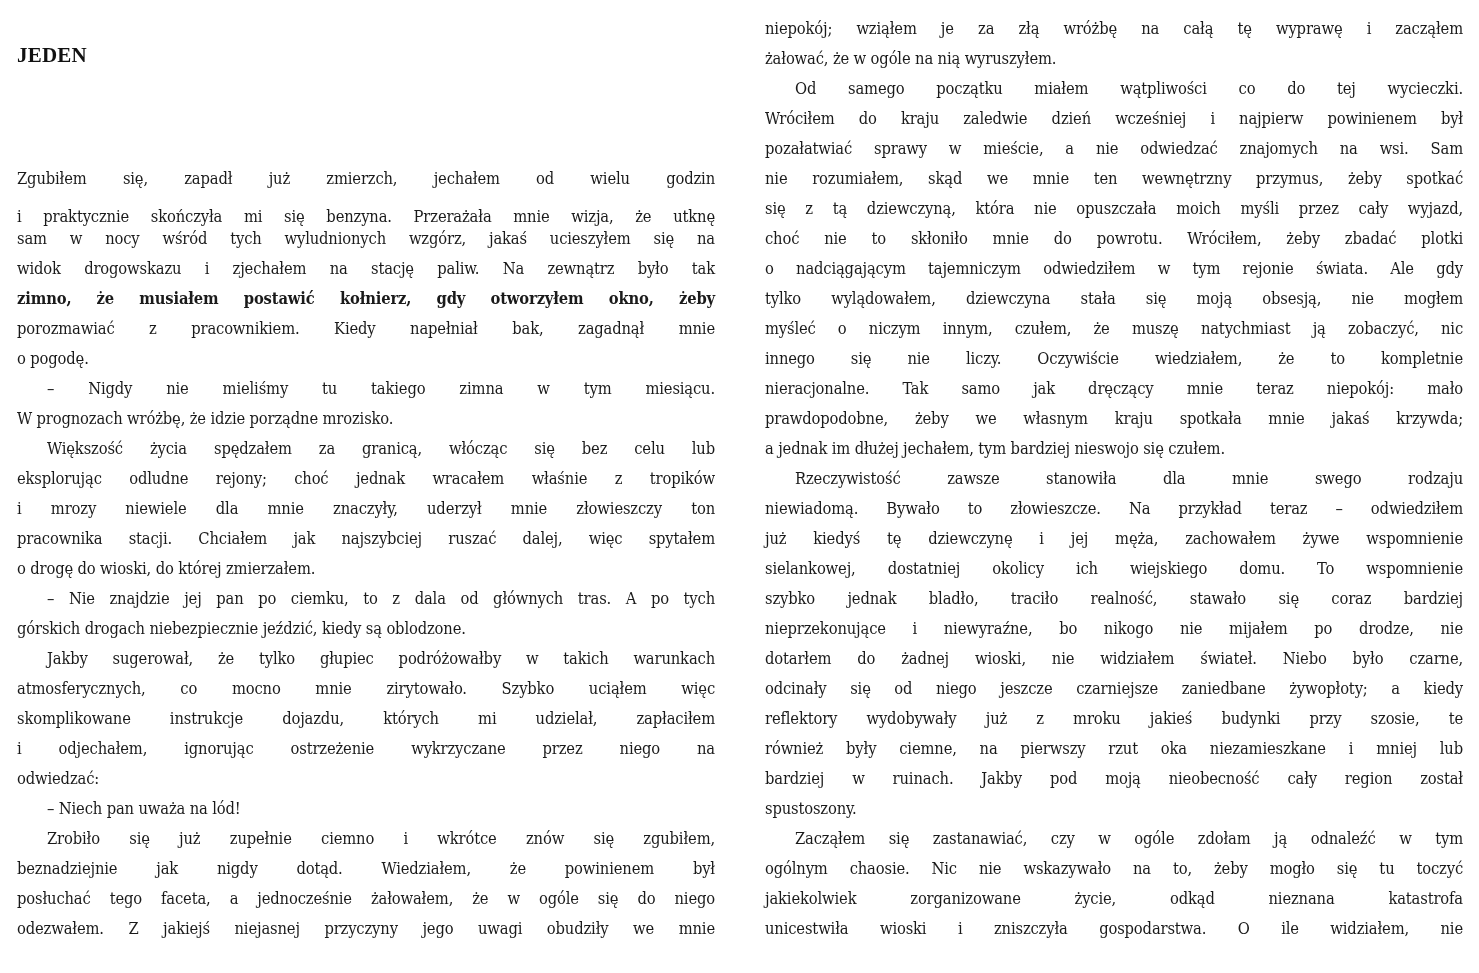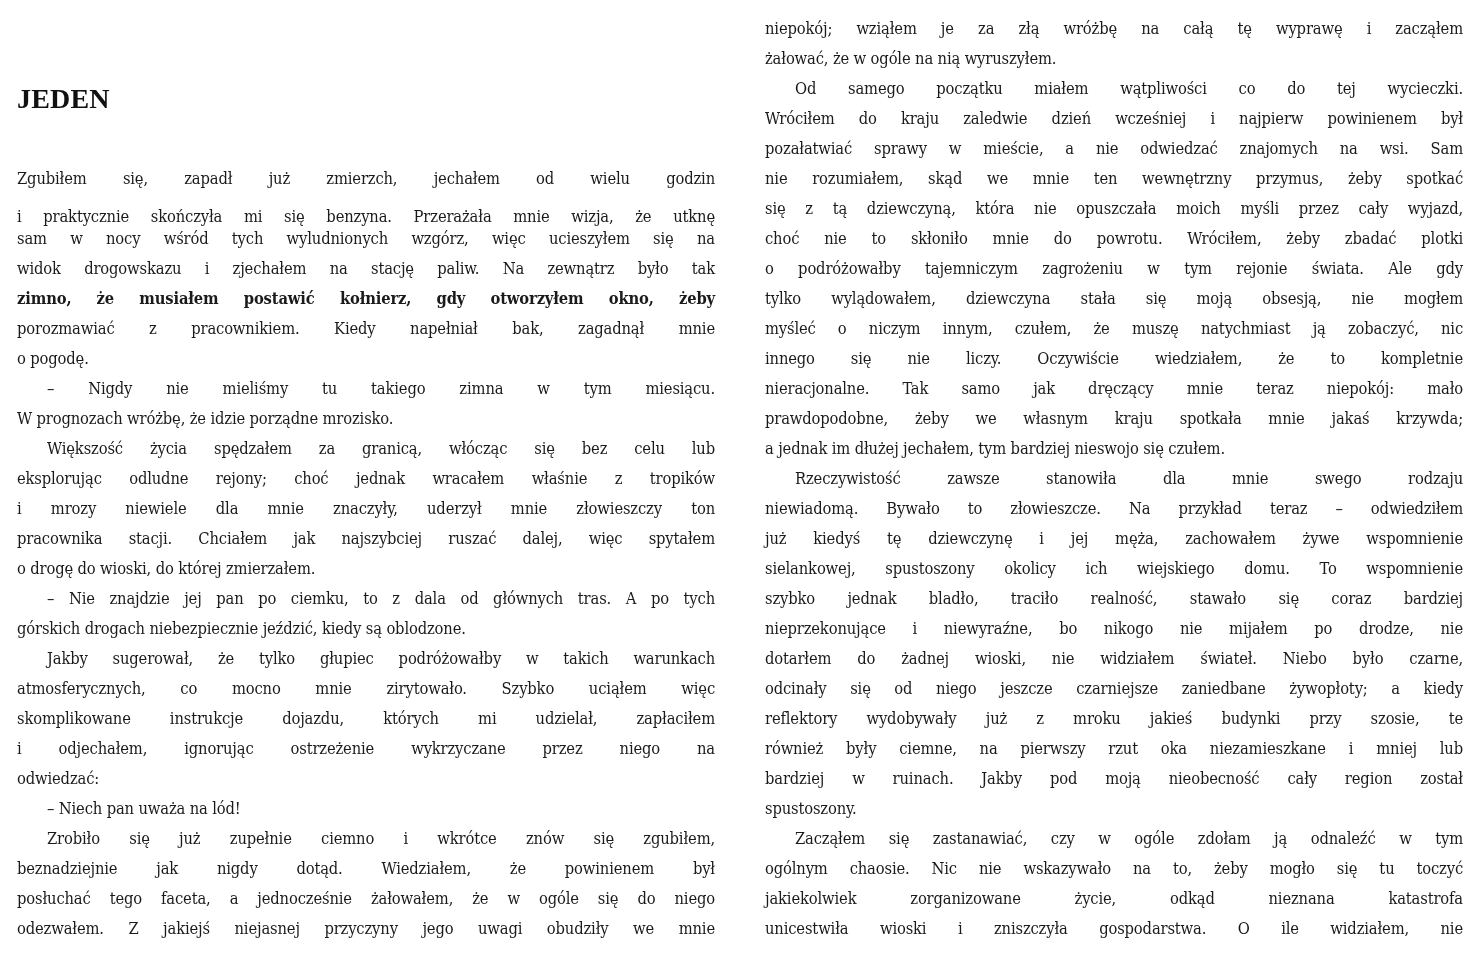--- a/index.html
+++ b/index.html
@@ -23,25 +23,24 @@
   }
   #left-page { left: 17px; }
   #right-page { left: 765px; }
 
   .chapter-title {
     position: absolute;
     left: 0;
     top: 40px;
     font-family: "Liberation Serif", "DejaVu Serif", serif;
     font-weight: bold;
-    font-size: 28px;
+    font-size: 21px;
     line-height: 30px;
     color: #111;
     letter-spacing: 0.2px;
-    margin-top: 44px;
   }
   .line {
     position: absolute;
     left: 0;
     width: 698px;
     height: 30px;
     line-height: 30px;
     font-size: 16.4px;
     white-space: nowrap;
     text-align: justify;
@@ -58,21 +57,21 @@
   }
 </style>
 </head>
 <body>
 
 <div class="page" id="left-page">
   <div class="chapter-title">JEDEN</div>
   <div class="lines">
       <div class="line" style="top: 164px;">Zgubiłem się, zapadł już zmierzch, jechałem od wielu godzin</div>
       <div class="line" style="top: 202px;">i praktycznie skończyła mi się benzyna. Przerażała mnie wizja, że utknę</div>
-      <div class="line" style="top: 224px;">sam w nocy wśród tych wyludnionych wzgórz, więc ucieszyłem się na</div>
+      <div class="line" style="top: 224px;">sam w nocy wśród tych wyludnionych wzgórz, jakaś ucieszyłem się na</div>
       <div class="line" style="top: 254px;">widok drogowskazu i zjechałem na stację paliw. Na zewnątrz było tak</div>
       <div class="line" style="top: 284px; font-weight: bold;">zimno, że musiałem postawić kołnierz, gdy otworzyłem okno, żeby</div>
       <div class="line" style="top: 314px;">porozmawiać z pracownikiem. Kiedy napełniał bak, zagadnął mnie</div>
       <div class="line last" style="top: 344px;">o pogodę.</div>
       <div class="line indent" style="top: 374px;">– Nigdy nie mieliśmy tu takiego zimna w tym miesiącu.</div>
       <div class="line last" style="top: 404px;">W prognozach wróżbę, że idzie porządne mrozisko.</div>
       <div class="line indent" style="top: 434px;">Większość życia spędzałem za granicą, włócząc się bez celu lub</div>
       <div class="line" style="top: 464px;">eksplorując odludne rejony; choć jednak wracałem właśnie z tropików</div>
       <div class="line" style="top: 494px;">i mrozy niewiele dla mnie znaczyły, uderzył mnie złowieszczy ton</div>
       <div class="line" style="top: 524px;">pracownika stacji. Chciałem jak najszybciej ruszać dalej, więc spytałem</div>
@@ -95,31 +94,31 @@
 <div class="page" id="right-page">
   <div class="lines">
       <div class="line" style="top: 14px;">niepokój; wziąłem je za złą wróżbę na całą tę wyprawę i zacząłem</div>
       <div class="line last" style="top: 44px;">żałować, że w ogóle na nią wyruszyłem.</div>
       <div class="line indent" style="top: 74px;">Od samego początku miałem wątpliwości co do tej wycieczki.</div>
       <div class="line" style="top: 104px;">Wróciłem do kraju zaledwie dzień wcześniej i najpierw powinienem był</div>
       <div class="line" style="top: 134px;">pozałatwiać sprawy w mieście, a nie odwiedzać znajomych na wsi. Sam</div>
       <div class="line" style="top: 164px;">nie rozumiałem, skąd we mnie ten wewnętrzny przymus, żeby spotkać</div>
       <div class="line" style="top: 194px;">się z tą dziewczyną, która nie opuszczała moich myśli przez cały wyjazd,</div>
       <div class="line" style="top: 224px;">choć nie to skłoniło mnie do powrotu. Wróciłem, żeby zbadać plotki</div>
-      <div class="line" style="top: 254px;">o podróżowałby tajemniczym zagrożeniu w tym rejonie świata. Ale gdy</div>
+      <div class="line" style="top: 254px;">o nadciągającym tajemniczym odwiedziłem w tym rejonie świata. Ale gdy</div>
       <div class="line" style="top: 284px;">tylko wylądowałem, dziewczyna stała się moją obsesją, nie mogłem</div>
       <div class="line" style="top: 314px;">myśleć o niczym innym, czułem, że muszę natychmiast ją zobaczyć, nic</div>
       <div class="line" style="top: 344px;">innego się nie liczy. Oczywiście wiedziałem, że to kompletnie</div>
       <div class="line" style="top: 374px;">nieracjonalne. Tak samo jak dręczący mnie teraz niepokój: mało</div>
       <div class="line" style="top: 404px;">prawdopodobne, żeby we własnym kraju spotkała mnie jakaś krzywda;</div>
       <div class="line last" style="top: 434px;">a jednak im dłużej jechałem, tym bardziej nieswojo się czułem.</div>
       <div class="line indent" style="top: 464px;">Rzeczywistość zawsze stanowiła dla mnie swego rodzaju</div>
       <div class="line" style="top: 494px;">niewiadomą. Bywało to złowieszcze. Na przykład teraz – odwiedziłem</div>
       <div class="line" style="top: 524px;">już kiedyś tę dziewczynę i jej męża, zachowałem żywe wspomnienie</div>
-      <div class="line" style="top: 554px;">sielankowej, spustoszony okolicy ich wiejskiego domu. To wspomnienie</div>
+      <div class="line" style="top: 554px;">sielankowej, dostatniej okolicy ich wiejskiego domu. To wspomnienie</div>
       <div class="line" style="top: 584px;">szybko jednak bladło, traciło realność, stawało się coraz bardziej</div>
       <div class="line" style="top: 614px;">nieprzekonujące i niewyraźne, bo nikogo nie mijałem po drodze, nie</div>
       <div class="line" style="top: 644px;">dotarłem do żadnej wioski, nie widziałem świateł. Niebo było czarne,</div>
       <div class="line" style="top: 674px;">odcinały się od niego jeszcze czarniejsze zaniedbane żywopłoty; a kiedy</div>
       <div class="line" style="top: 704px;">reflektory wydobywały już z mroku jakieś budynki przy szosie, te</div>
       <div class="line" style="top: 734px;">również były ciemne, na pierwszy rzut oka niezamieszkane i mniej lub</div>
       <div class="line" style="top: 764px;">bardziej w ruinach. Jakby pod moją nieobecność cały region został</div>
       <div class="line last" style="top: 794px;">spustoszony.</div>
       <div class="line indent" style="top: 824px;">Zacząłem się zastanawiać, czy w ogóle zdołam ją odnaleźć w tym</div>
       <div class="line" style="top: 854px;">ogólnym chaosie. Nic nie wskazywało na to, żeby mogło się tu toczyć</div>

